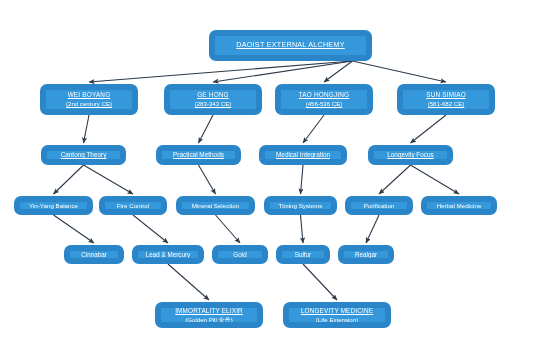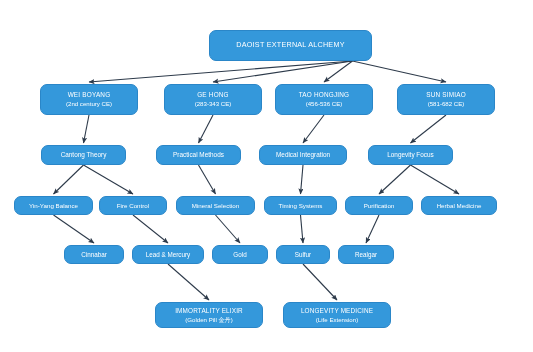--- a/index.html
+++ b/index.html
@@ -23,31 +23,32 @@
     position: absolute;
     left: 0;
     top: 0;
     width: 533px;
     height: 352px;
   }
   .node {
     position: absolute;
     box-sizing: border-box;
     background: #3498db;
-    border: 1px solid #7f1d1d;
+    border: 6px solid #7f1d1d;
     border-radius: 7px;
     display: flex;
     flex-direction: column;
     align-items: center;
     justify-content: center;
     color: #ffffff;
     text-align: center;
     line-height: 1.18;
     overflow: hidden;
     z-index: 2;
+    text-decoration: underline;
   }
   .node-line1 {
     display: block;
     white-space: nowrap;
   }
   .node-line2 {
     display: block;
     white-space: nowrap;
   }
   .tier-root .node-line1 { font-size: 7.2px; letter-spacing: 0.25px; }

